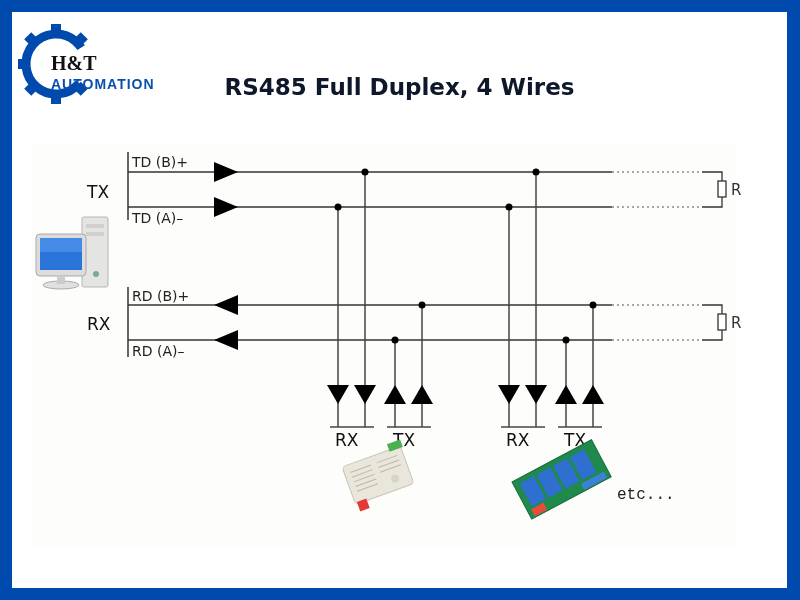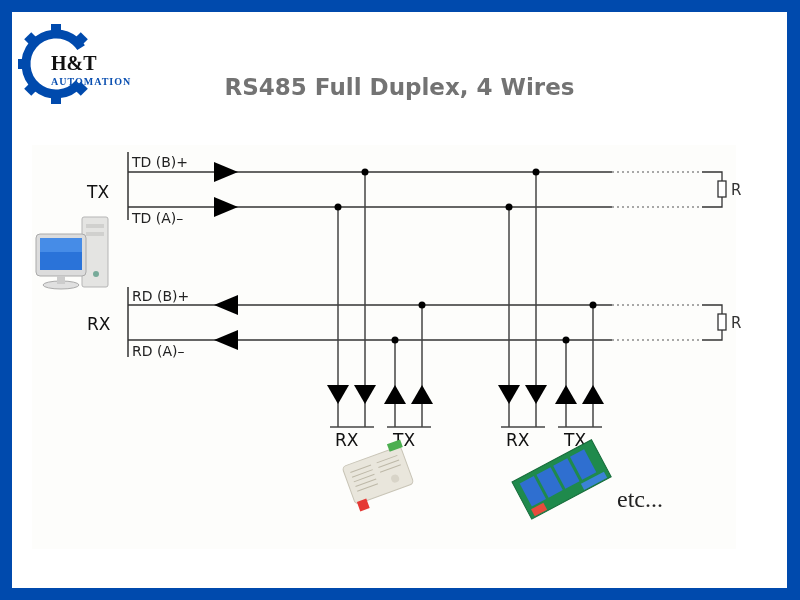--- a/index.html
+++ b/index.html
@@ -1,24 +1,24 @@
 <!DOCTYPE html>
 <html><head>
 <meta charset="utf-8">
 <style>
   html,body{margin:0;padding:0;}
   body{width:800px;height:600px;background:#004aad;position:relative;overflow:hidden;font-family:"DejaVu Sans",sans-serif;}
   .frame{position:absolute;left:12px;top:12px;width:775px;height:576px;background:#ffffff;}
   .logo{position:absolute;left:6px;top:8px;width:120px;height:90px;}
   .logo-text-main{position:absolute;left:33px;top:32px;font-family:Liberation Serif, serif;font-weight:bold;font-size:20px;color:#111;letter-spacing:0px;}
-  .logo-text-sub{position:absolute;left:33px;top:56px;font-family:Liberation Serif, serif;font-weight:bold;font-size:10px;color:#0a4fb0;letter-spacing:1px;}
-  .title{position:absolute;left:0;width:775px;top:62px;text-align:center;font-family:"DejaVu Sans",sans-serif;font-weight:bold;font-size:23px;color:#737373;}
+  .logo-text-sub{position:absolute;left:33px;top:56px;font-family:Liberation Sans, sans-serif;font-weight:bold;font-size:14px;color:#0a4fb0;letter-spacing:1px;}
+  .title{position:absolute;left:0;width:775px;top:62px;text-align:center;font-family:"DejaVu Sans",sans-serif;font-weight:bold;font-size:23px;color:#0f172a;}
   .diagram-bg{position:absolute;left:20px;top:133px;width:704px;height:404px;background:#fdfdfb;}
   svg.diagram{position:absolute;left:0;top:0;width:775px;height:576px;}
-  .etc{position:absolute;left:605px;top:474px;font-family:Liberation Serif, serif;font-size:24px;color:#222;}
+  .etc{position:absolute;left:605px;top:474px;font-family:Liberation Mono, monospace;font-size:16px;color:#222;}
 </style>
 </head>
 <body>
 
 <div class="frame">
 
   <div class="logo">
     <svg width="120" height="90" viewBox="0 0 120 90">
       <g transform="translate(38,44)">
         <circle r="30" fill="none" stroke="#004aad" stroke-width="9" stroke-dasharray="150 40" transform="rotate(40)"></circle>

